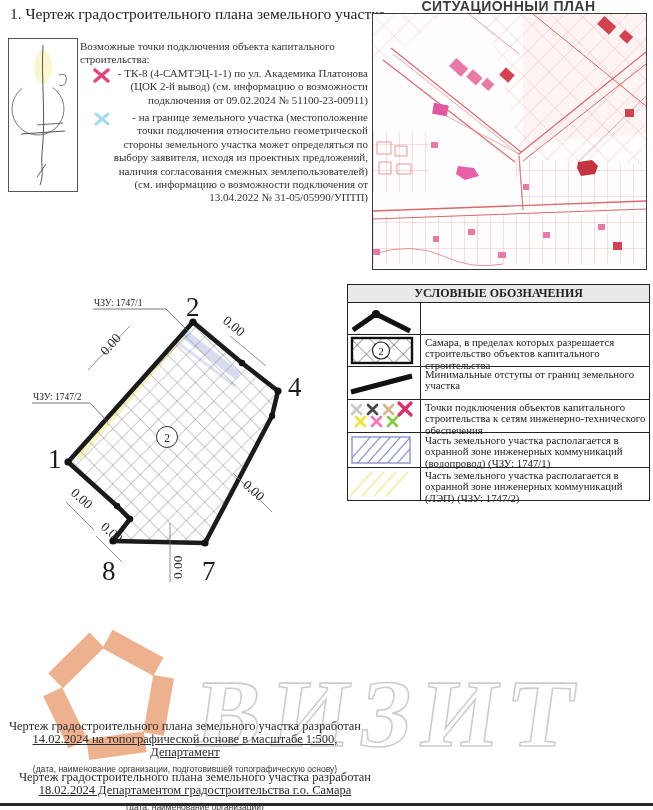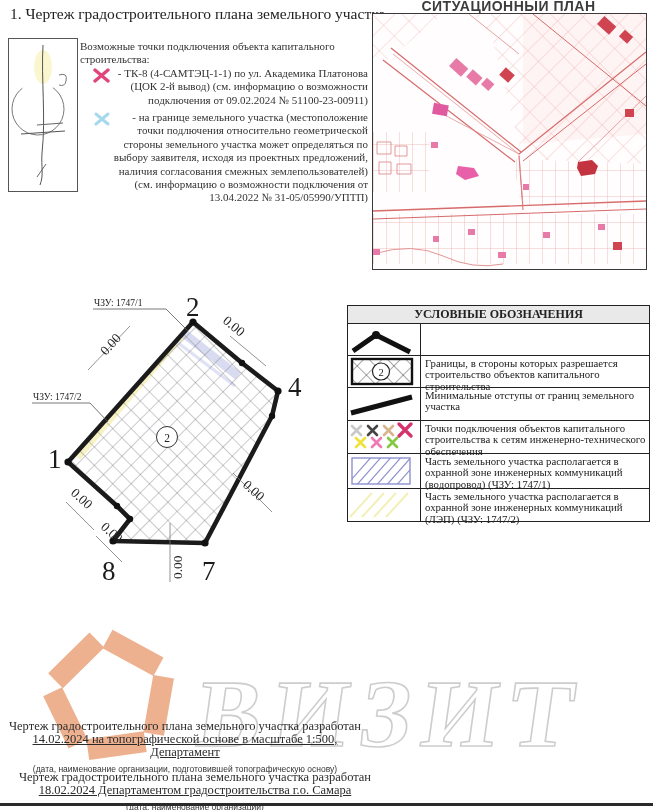--- a/index.html
+++ b/index.html
@@ -14,21 +14,21 @@
   #conn{left:80px;top:40px;width:288px;font-size:11px;line-height:1.22;color:#333;}
   #conn .heading{}
   .conn-item{display:flex;margin-bottom:4px;text-align:right;}
   .conn-item .xwrap{width:30px;flex:0 0 30px;padding-top:1px;}
   .conn-item .txt{flex:1;}
   
   #sit-title{left:372px;top:-2px;width:273px;text-align:center;
              font-family:"Liberation Sans",sans-serif;font-weight:bold;font-size:14px;color:#3c3c3c;letter-spacing:.5px;}
   #map-frame{left:372px;top:13px;width:273px;height:255px;border:1.3px solid #3a3a3a;background:#fffdfd;}
   
-  #legend{left:347px;top:305px;width:301px;border:1.5px solid #222;background:#fff;
+  #legend{left:347px;top:284px;width:301px;border:1.5px solid #222;background:#fff;
           font-size:10.8px;line-height:1.06;}
   #legend .hdr{border-bottom:1.5px solid #222;background:#e9e9e9;text-align:center;
                font-weight:bold;font-size:12px;padding:2px 0;color:#222;}
   .lrow{display:flex;border-bottom:1px solid #222;}
   .lrow:last-child{border-bottom:none;}
   .lrow .sym{width:72px;flex:0 0 72px;border-right:1px solid #222;position:relative;overflow:hidden;}
   .lrow .ltxt{flex:1;padding:2px 3px 1px 4px;color:#222;}
   
   .fblock{text-align:center;font-size:12.5px;line-height:13px;color:#2b2b2b;}
   #fblock1{left:5px;top:720px;width:360px;}
@@ -239,21 +239,21 @@
           <defs>
               <pattern id="lx" width="13" height="13" patternUnits="userSpaceOnUse" patternTransform="rotate(45)">
             <path d="M0,0 H13 M0,0 V13" stroke="#222" stroke-width="0.8" fill="none"></path>
               </pattern>
             </defs>
           <rect x="4" y="3" width="60" height="25" fill="url(#lx)" stroke="#111" stroke-width="2.4"></rect>
           <circle cx="33" cy="15.5" r="8.5" fill="#fff" stroke="#222" stroke-width="1.2"></circle>
           <text x="33" y="19.5" font-size="10.5" text-anchor="middle" fill="#222">2</text>
         </svg>
       </div>
-      <div class="ltxt">Границы, в стороны которых разрешается строительство объектов капитального строительства</div>
+      <div class="ltxt">Самара, в пределах которых разрешается строительство объектов капитального строительства</div>
     </div>
 
     <div class="lrow" style="height:32px;">
       <div class="sym">
         <svg width="70" height="32">
             <line x1="3" y1="25" x2="64" y2="9" stroke="#111" stroke-width="5"></line>
           </svg>
       </div>
       <div class="ltxt">Минимальные отступы от границ земельного участка</div>
     </div>

